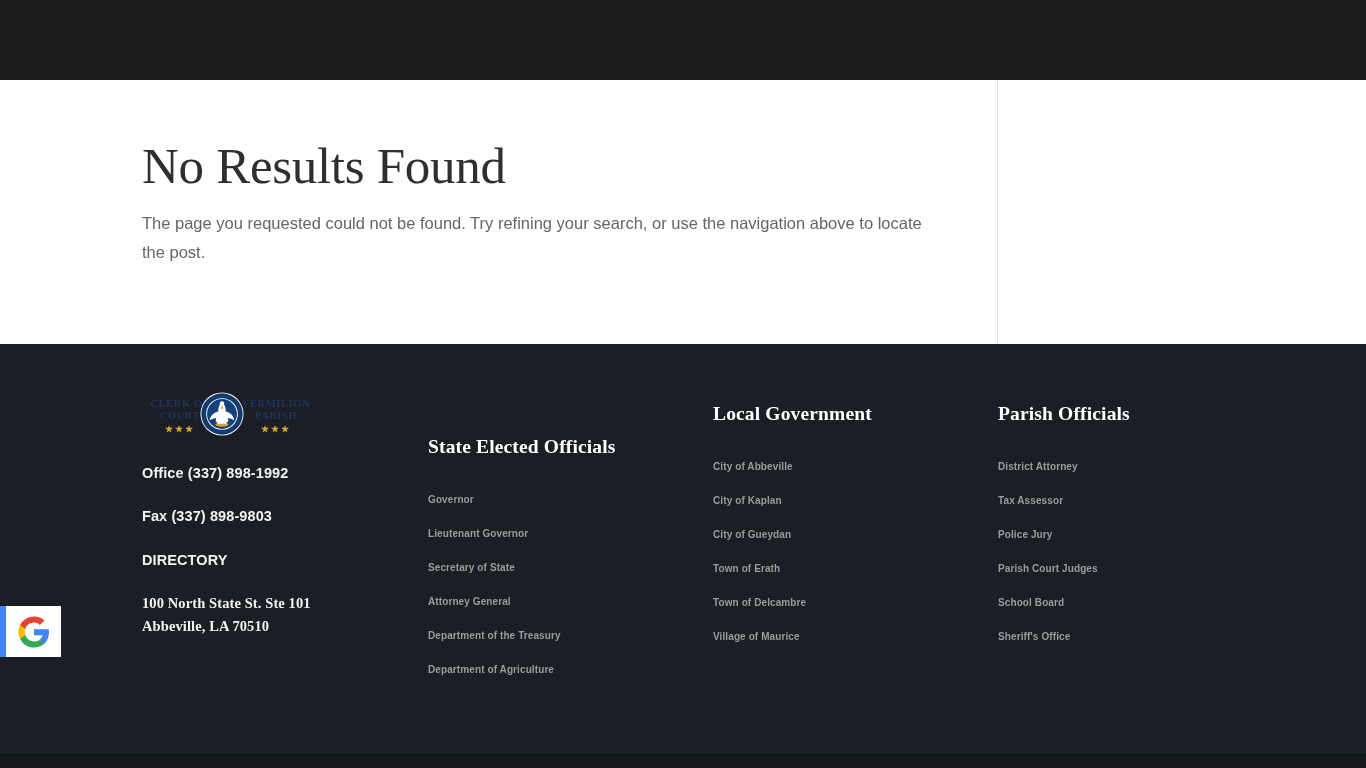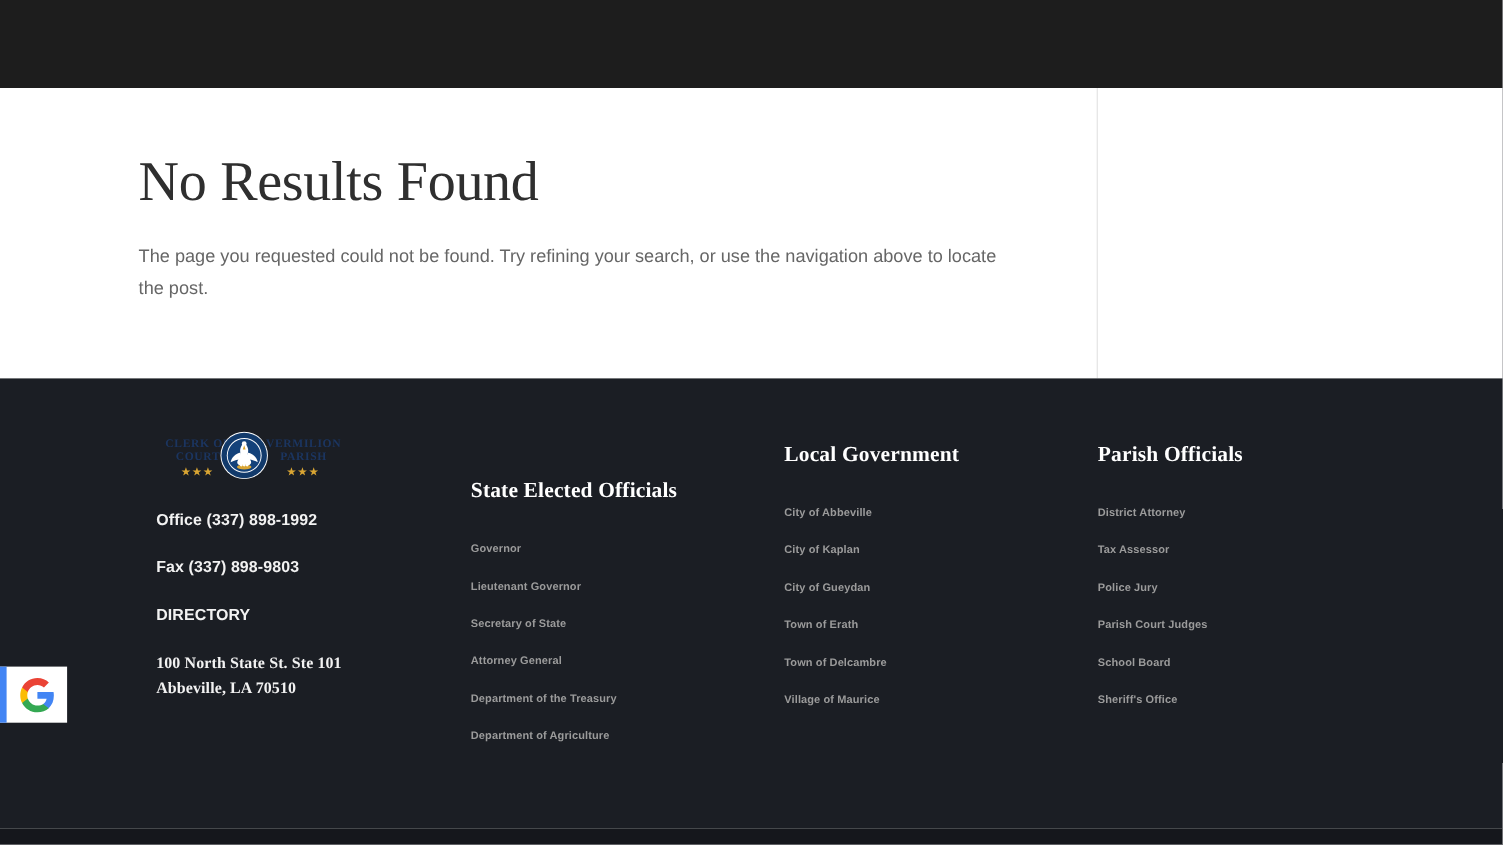--- a/index.html
+++ b/index.html
@@ -46,36 +46,36 @@
     position: absolute;
     top: 80px;
     left: 997px;
     width: 1px;
     height: 264px;
     background: #e2e2e2;
   }
 
   .content-inner {
     position: absolute;
-    top: 0; left: 126px;
+    top: 0; left: 142px;
     width: 820px;
   }
 
   .page-title {
     font-family: "Liberation Serif", serif;
     font-size: 51px;
     font-weight: 400;
     line-height: 1.1;
     color: #2f2f2f;
     letter-spacing: -0.3px;
     padding-top: 58px;
   }
 
   .page-message {
-    margin-top: 25px;
+    margin-top: 15px;
     font-size: 16.5px;
     line-height: 1.75;
     color: #666666;
     font-weight: 400;
     max-width: 800px;
   }
 
   
   .site-footer {
     position: absolute;

